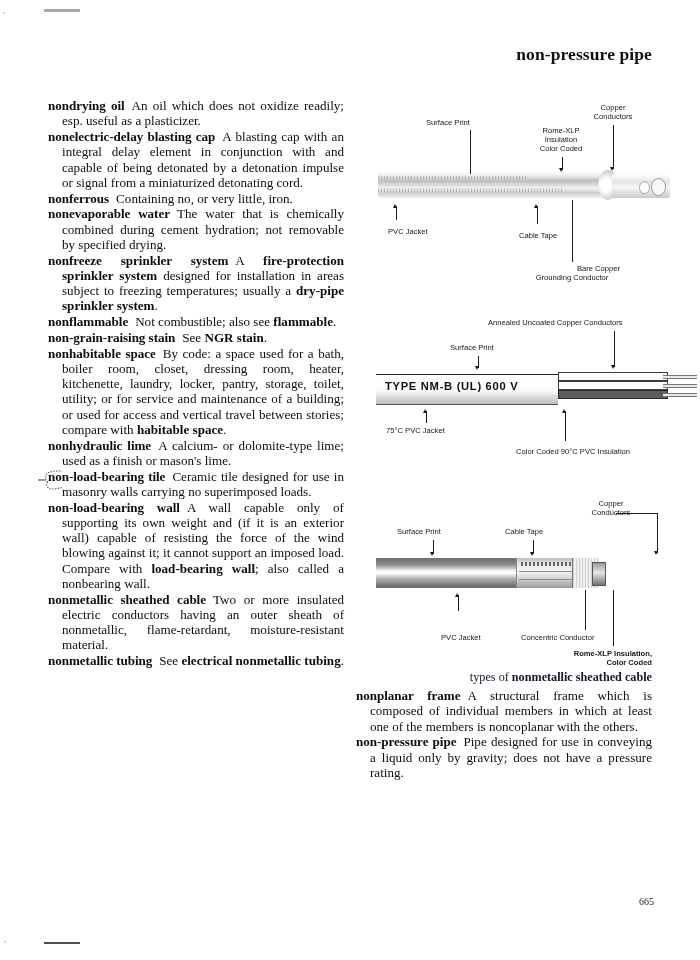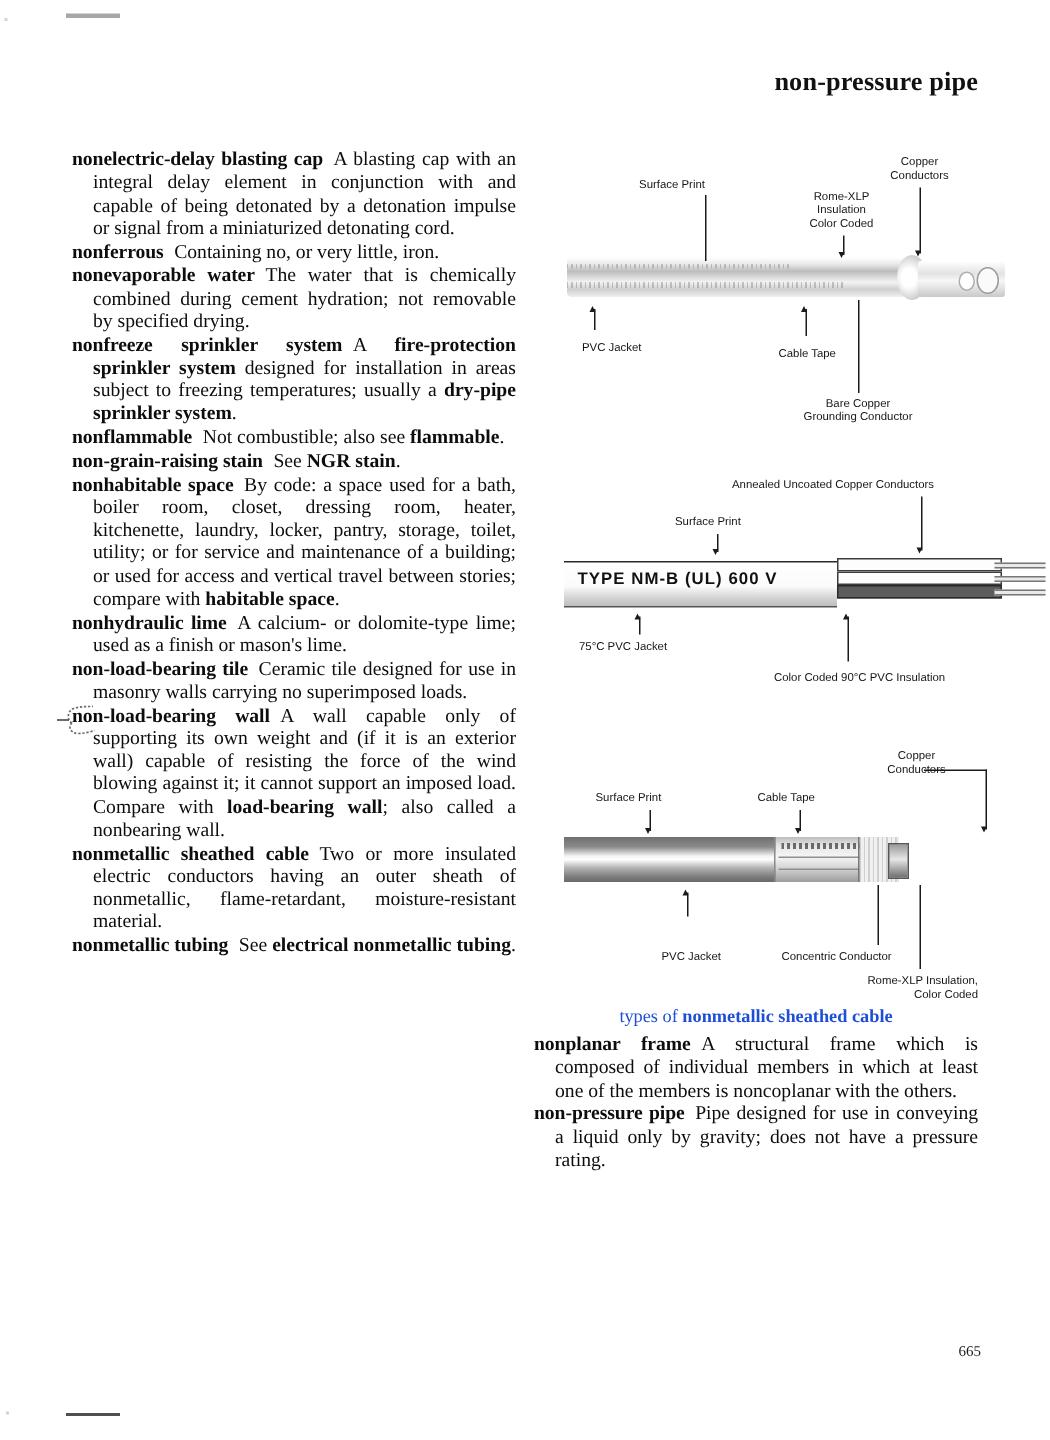--- a/index.html
+++ b/index.html
@@ -59,21 +59,21 @@
   
   .figure{position:absolute;}
   .fig-label{
     position:absolute;
     font-family:"Liberation Sans", sans-serif;
     font-size:7.6px;line-height:8.6px;
     color:#161616;
     white-space:nowrap;
   }
   .fig-label.c{text-align:center;}
-  .fig-label.r{text-align:right;}
+  .fig-label.r{text-align:right;font-weight:bold;}
   .leader{position:absolute;background:#1b1b1b;}
   .leader.v{width:1px;}
   .leader.h{height:1px;}
   .arrow{position:absolute;width:0;height:0;}
   .arrow.down{border-left:2.6px solid transparent;border-right:2.6px solid transparent;border-top:4.4px solid #1b1b1b;}
   .arrow.up{border-left:2.6px solid transparent;border-right:2.6px solid transparent;border-bottom:4.4px solid #1b1b1b;}
 
   
   .cable1{
     position:absolute;left:378px;top:172px;width:232px;height:26px;
@@ -148,38 +148,41 @@
     border-left:1px solid #777;
   }
   .cable3 .tip{
     position:absolute;left:216px;top:4px;width:12px;height:22px;
     background:linear-gradient(180deg,#9a9a9a,#e6e6e6 45%,#6f6f6f);
     border:1px solid #555;
   }
 
   .caption{
     position:absolute;left:356px;top:670px;width:296px;
-    text-align:center;font-size:12.2px;color:#1d4ed8;
+    text-align:right;font-size:12.2px;color:#0f172a;
   }
   .caption b{font-weight:bold;}
 </style>
 </head>
 <body>
 
 <div class="page">
 
   <div class="scan-mark top"></div>
   <div class="scan-mark bottom"></div>
   <div class="scan-dot" style="left:3px;top:12px;"></div>
   <div class="scan-dot" style="left:4px;top:941px;"></div>
 
   <div class="running-head">non-pressure pipe</div>
 
   <div class="col col-left">
 
+    <p class="entry">
+      <span class="hw">nondrying oil</span><span class="gap"></span><span>An oil which does not oxidize readily; esp. useful as a plasticizer.</span>
+    </p>
 
     <p class="entry">
       <span class="hw">nonelectric-delay blasting cap</span><span class="gap"></span><span>A blasting cap with an integral delay element in conjunction with and capable of being detonated by a detonation impulse or signal from a miniaturized detonating cord.</span>
     </p>
 
     <p class="entry">
       <span class="hw">nonferrous</span><span class="gap"></span><span>Containing no, or very little, iron.</span>
     </p>
 
     <p class="entry">
@@ -259,21 +262,21 @@
 
     <div class="arrow up" style="left:393.4px;top:204px;"></div>
     <div class="leader v" style="left:396px;top:206px;height:14px;"></div>
     <div class="fig-label" style="left:388px;top:228px;">PVC Jacket</div>
 
     <div class="arrow up" style="left:534.4px;top:204px;"></div>
     <div class="leader v" style="left:537px;top:206px;height:18px;"></div>
     <div class="fig-label" style="left:519px;top:232px;">Cable Tape</div>
 
     <div class="leader v" style="left:572px;top:200px;height:62px;"></div>
-    <div class="fig-label c" style="left:524px;top:265px;width:96px;">Bare Copper</div>
+    <div class="fig-label c" style="left:524px;top:265px;width:96px;text-align:right;">Bare Copper</div>
     <div class="fig-label c" style="left:508px;top:274px;width:128px;">Grounding Conductor</div>
   </div>
 
   <div class="figure">
     <div class="cable2">
       <div class="print">TYPE  NM-B (UL)   600 V</div>
     </div>
     <div class="cond-stack">
       <div class="cond c1">
           <div class="wire"></div>

